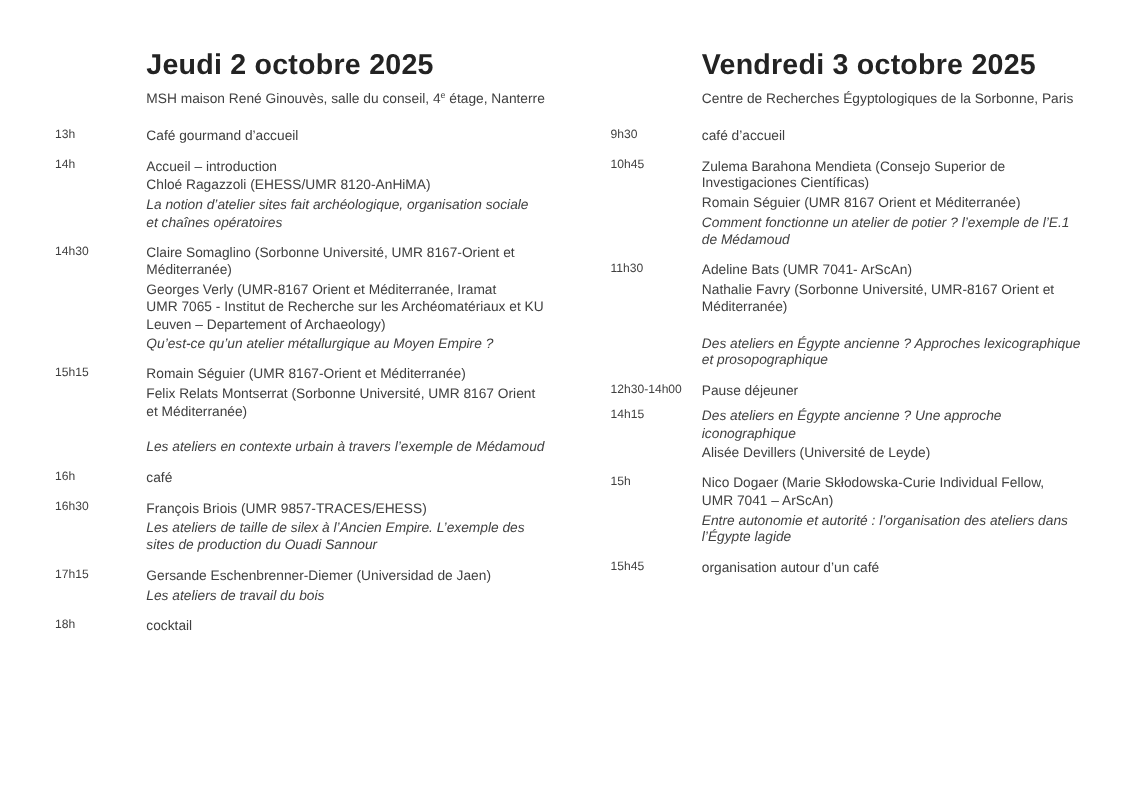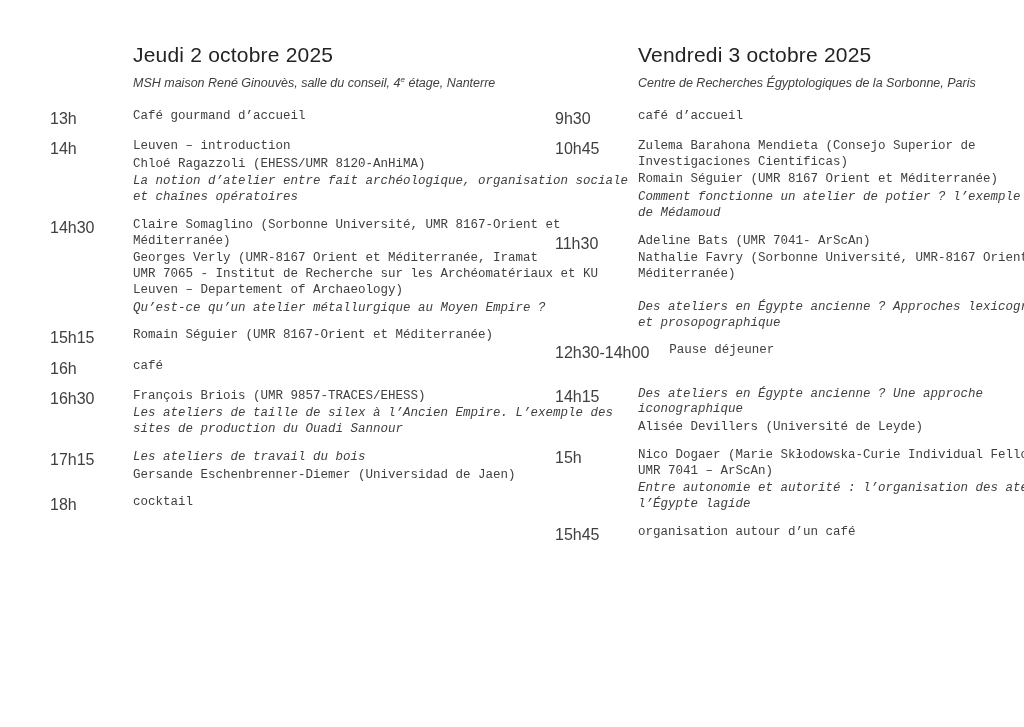--- a/index.html
+++ b/index.html
@@ -18,55 +18,53 @@
   }
   .page{
     display:flex;
     padding:43px 0 0 50px;
   }
   .day-column{flex:none;}
   .col-0{width:455px;margin-right:50px;}
   .col-1{width:465px;}
   .day-header{padding-left:83px;margin-bottom:17px;}
   .day-title{
-    font-size:21px;
-    font-weight:400;
+    font-size:26px;
+    font-weight:700;
     color:var(--heading-color);
     margin:0 0 9px 0;
     letter-spacing:0.2px;
   }
   .day-subtitle{
     font-size:12.5px;
     margin:0;
     line-height:1.26;
-    font-style:italic;
   }
   .day-subtitle sup{font-size:8px;line-height:0;}
   .entries{}
   .entry{
     display:flex;
     align-items:flex-start;
     margin-bottom:10px;
   }
-  .entry.gap-after{margin-bottom:23px;gap:20px;}
+  .entry.gap-after{margin-bottom:5px;}
   .entry-time{
     flex:0 0 83px;
-    font-size:16px;
+    font-size:11px;
     line-height:1.26;
     white-space:pre;
   }
   .entry-content{
     flex:1;
     font-size:12.5px;
     line-height:1.26;
   }
   .block{
     margin:0 0 2px 0;
     white-space:pre;
-    font-family:Liberation Mono, monospace;
   }
   .block.talk{font-style:italic;}
   .block.spaced{margin-top:17px;}
 </style>
 </head>
 <body>
 
 <div class="page">
 
   <section class="day-column col-0">
@@ -77,62 +75,65 @@
     <div class="entries">
         <div class="entry">
           <div class="entry-time">13h</div>
           <div class="entry-content">
             <p class="block event">Café gourmand d’accueil</p>
           </div>
         </div>
         <div class="entry">
           <div class="entry-time">14h</div>
           <div class="entry-content">
-            <p class="block event">Leuven – introduction</p>
+            <p class="block event">Accueil – introduction</p>
             <p class="block speakers">Chloé Ragazzoli (EHESS/UMR 8120-AnHiMA)</p>
-            <p class="block talk">La notion d’atelier entre fait archéologique, organisation sociale
+            <p class="block talk">La notion d’atelier sites fait archéologique, organisation sociale
 et chaînes opératoires</p>
           </div>
         </div>
         <div class="entry">
           <div class="entry-time">14h30</div>
           <div class="entry-content">
             <p class="block speakers">Claire Somaglino (Sorbonne Université, UMR 8167-Orient et
 Méditerranée)</p>
             <p class="block speakers">Georges Verly (UMR-8167 Orient et Méditerranée, Iramat
 UMR 7065 - Institut de Recherche sur les Archéomatériaux et KU
 Leuven – Departement of Archaeology)</p>
             <p class="block talk">Qu’est-ce qu’un atelier métallurgique au Moyen Empire ?</p>
           </div>
         </div>
         <div class="entry">
           <div class="entry-time">15h15</div>
           <div class="entry-content">
             <p class="block speakers">Romain Séguier (UMR 8167-Orient et Méditerranée)</p>
+            <p class="block speakers">Felix Relats Montserrat (Sorbonne Université, UMR 8167 Orient
+et Méditerranée)</p>
+            <p class="block talk spaced">Les ateliers en contexte urbain à travers l’exemple de Médamoud</p>
           </div>
         </div>
         <div class="entry">
           <div class="entry-time">16h</div>
           <div class="entry-content">
             <p class="block event">café</p>
           </div>
         </div>
         <div class="entry">
           <div class="entry-time">16h30</div>
           <div class="entry-content">
             <p class="block speakers">François Briois (UMR 9857-TRACES/EHESS)</p>
             <p class="block talk">Les ateliers de taille de silex à l’Ancien Empire. L’exemple des
 sites de production du Ouadi Sannour</p>
           </div>
         </div>
         <div class="entry">
           <div class="entry-time">17h15</div>
           <div class="entry-content">
+            <p class="block speakers">Gersande Eschenbrenner-Diemer (Universidad de Jaen)</p>
             <p class="block talk">Les ateliers de travail du bois</p>
-            <p class="block speakers">Gersande Eschenbrenner-Diemer (Universidad de Jaen)</p>
           </div>
         </div>
         <div class="entry">
           <div class="entry-time">18h</div>
           <div class="entry-content">
             <p class="block event">cocktail</p>
           </div>
         </div>
       </div>
   </section>

